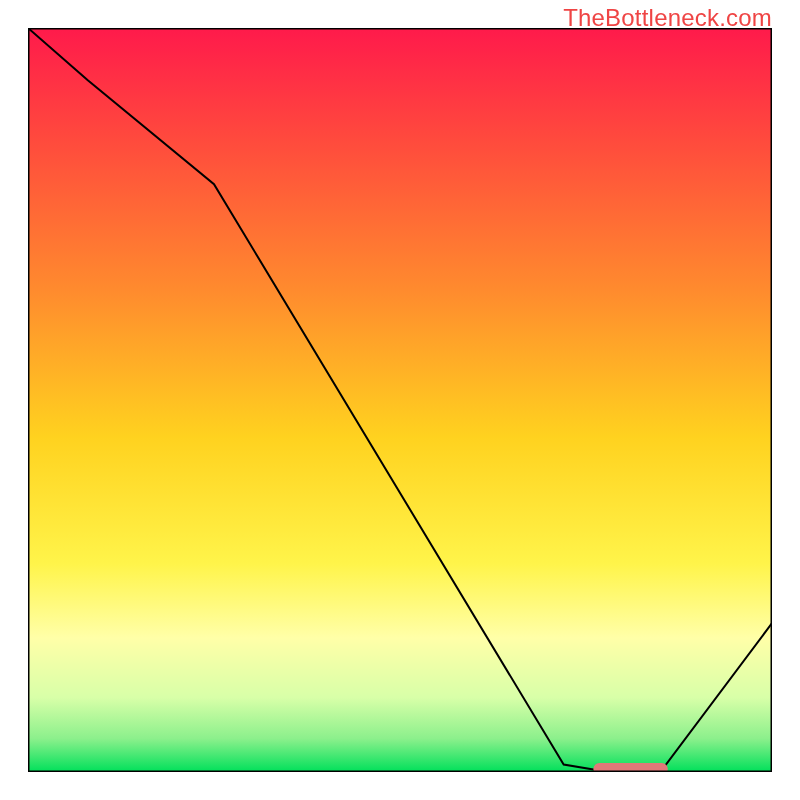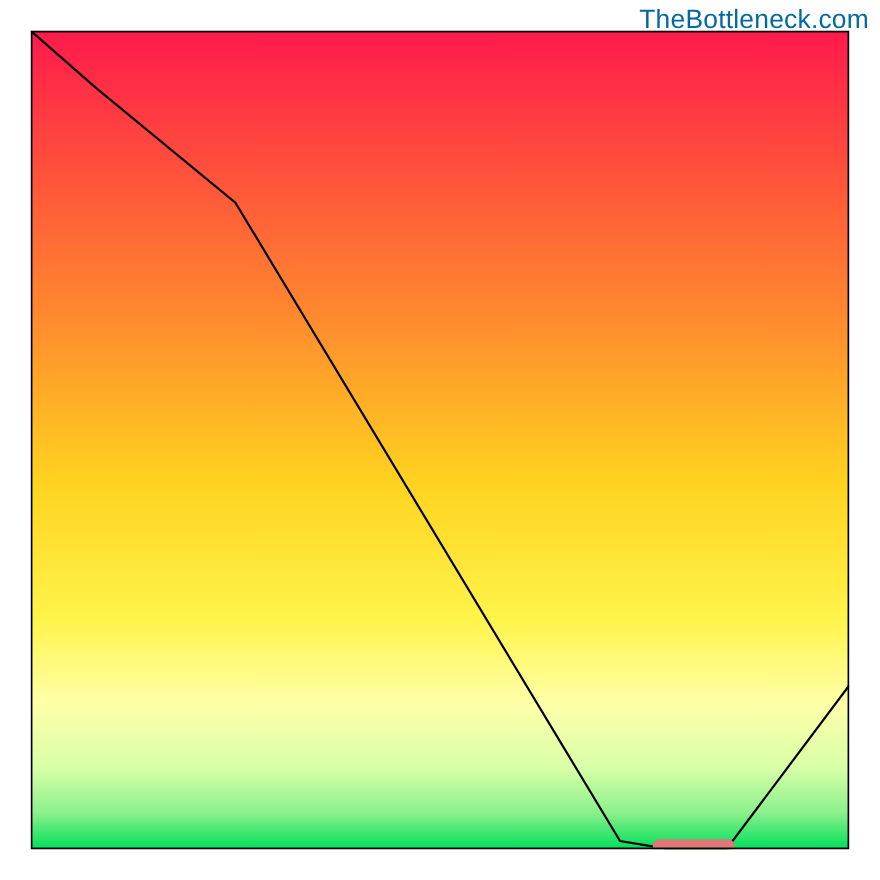--- a/index.html
+++ b/index.html
@@ -11,22 +11,22 @@
     font-family: Arial, Helvetica, sans-serif;
   }
   .stage {
     position: relative;
     width: 800px;
     height: 800px;
   }
   .watermark {
     position: absolute;
     top: 4px;
-    right: 10px;
-    color: #0369a1;
+    right: 28px;
+    color: #ef4444;
     font-size: 24px;
     font-weight: 500;
     letter-spacing: 0.2px;
     user-select: none;
   }
   svg.chart {
     position: absolute;
     top: 28px;
     left: 28px;
     width: 744px;

